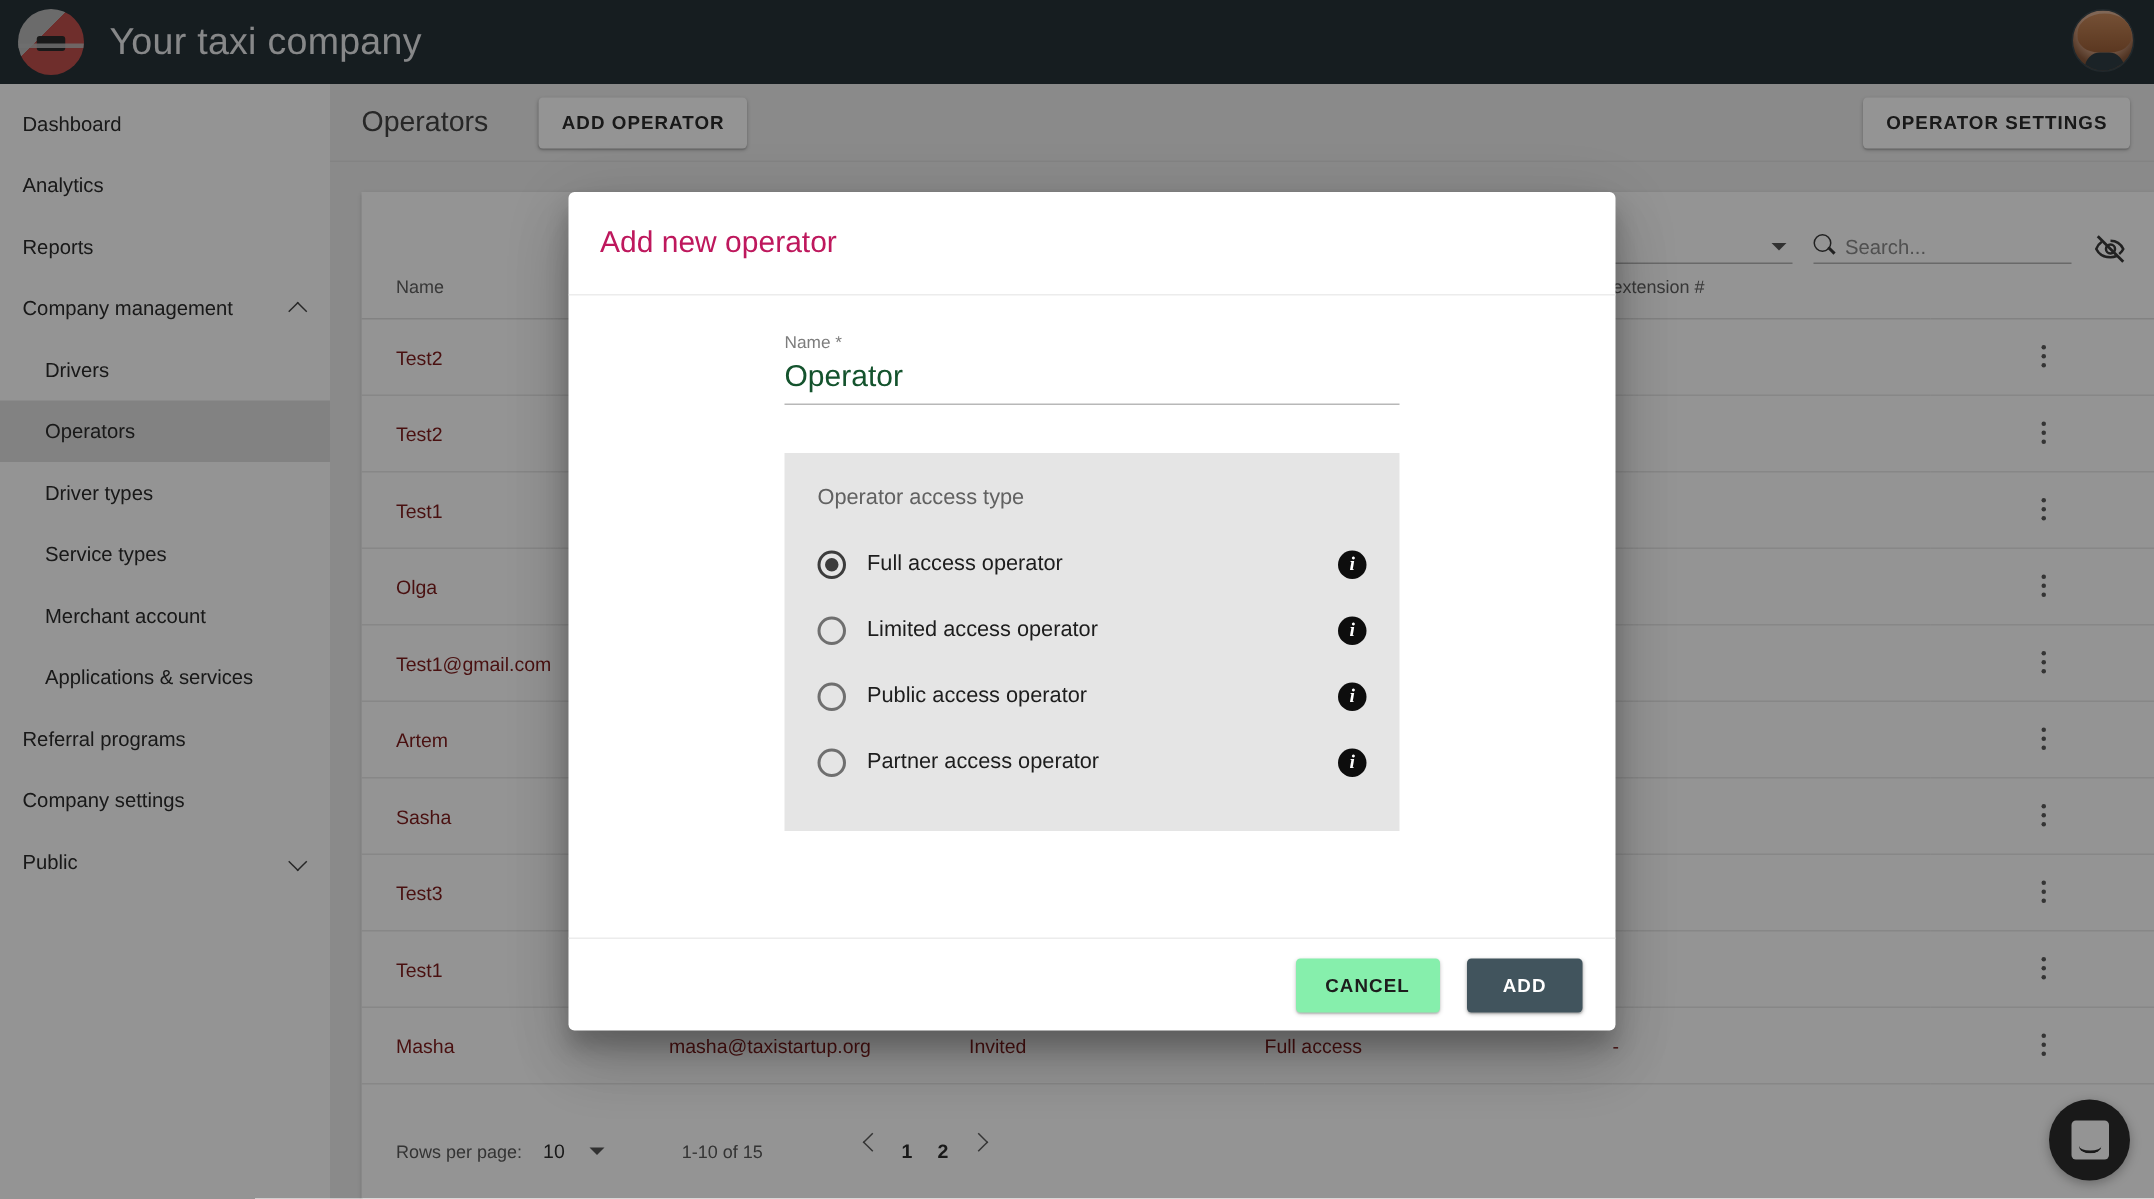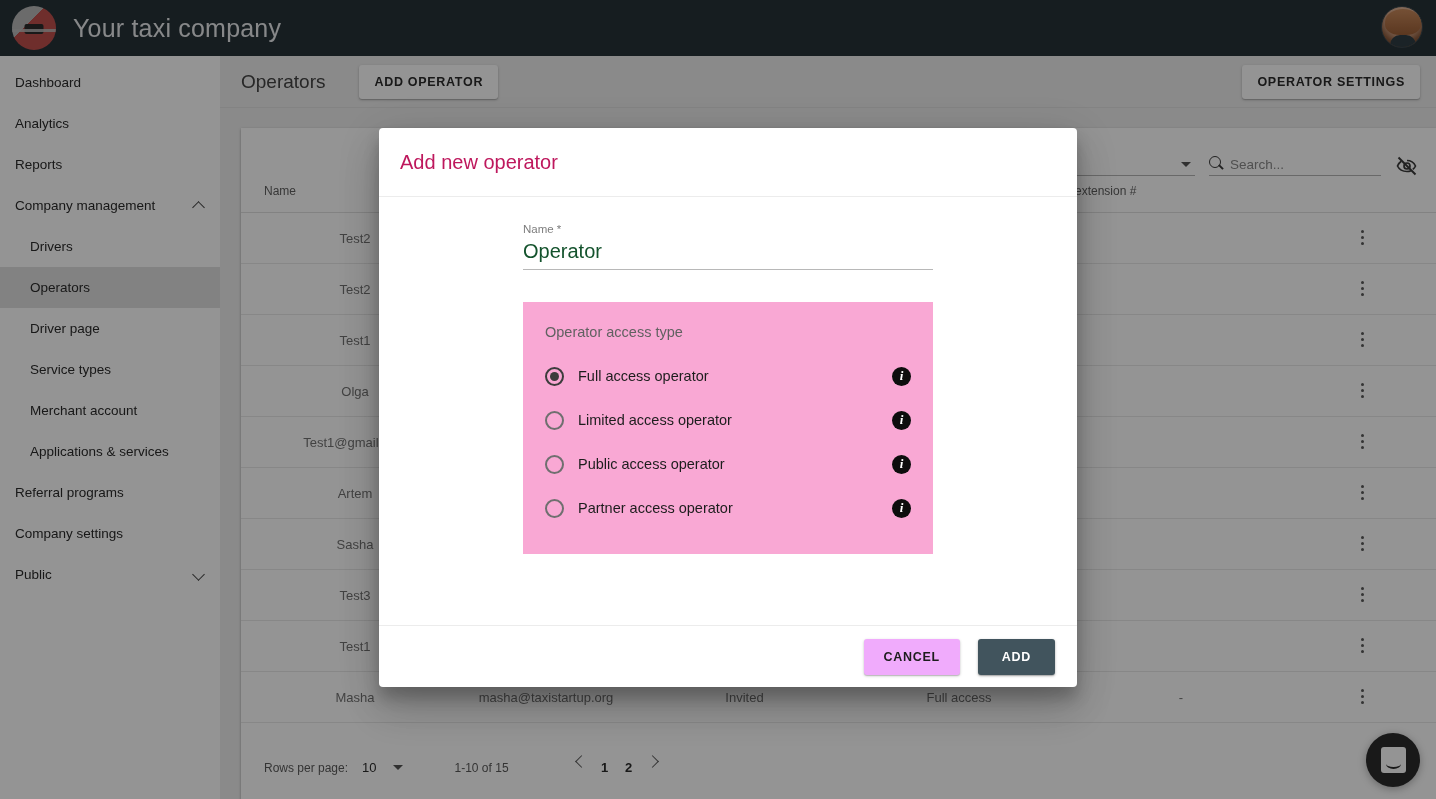--- a/index.html
+++ b/index.html
@@ -167,24 +167,23 @@
   }
   .eye-off svg { display: block; }
 
   
   .tbl { width: 100%; border-collapse: collapse; table-layout: fixed; }
   .tbl th {
     text-align: left; font-size: 12px; font-weight: 400; color: #616161;
     padding: 0 0 14px 0; border-bottom: 1px solid #e0e0e0;
   }
   .tbl td {
-    font-size: 13px; color: #737373;
+    font-size: 13px; color: #7f1d1d;
     height: 51px; border-bottom: 1px solid #e8e8e8;
     vertical-align: middle;
-    text-align: center;
   }
   .c-name { width: 205px; padding-left: 23px !important; }
   .c-email { width: 200px; }
   .c-status { width: 197px; }
   .c-access { width: 232px; }
   .c-ext { width: 212px; }
   .c-menu { width: 150px; text-align: center; }
   .kebab {
     display: inline-block; width: 18px; height: 18px; position: relative; cursor: pointer;
   }
@@ -272,21 +271,21 @@
     width: 100%; border: none; outline: none;
     border-bottom: 1px solid #b8b8b8;
     font-family: "Liberation Sans", sans-serif;
     font-size: 20px; color: #14532d;
     padding: 0 0 6px 0; background: transparent;
   }
   .field.second { margin-top: 18px; }
 
   .access-box {
     width: 410px; margin: 32px 0 0 144px;
-    background: #f9a8d4;
+    background: #e5e5e5;
     padding: 22px 22px 24px 22px;
   }
   .access-title { font-size: 14.5px; color: #616161; margin-bottom: 14px; }
   .radio-row {
     display: flex; align-items: center; height: 44px; cursor: pointer;
   }
   .radio {
     width: 19px; height: 19px; border-radius: 50%;
     border: 2px solid #6f6f6f; flex: none; position: relative;
     margin-right: 14px;
@@ -305,21 +304,21 @@
     display: flex; align-items: center; justify-content: center;
     flex: none; cursor: pointer;
   }
 
   .modal-footer {
     height: 62px; border-top: 1px solid #ececec;
     display: flex; align-items: center; justify-content: flex-end;
     gap: 18px; padding-right: 22px;
   }
   .btn-cancel {
-    background: #f0abfc; color: #1d1d1d;
+    background: #86efac; color: #1d1d1d;
     padding: 11px 20px;
     box-shadow: 0 1px 3px rgba(0,0,0,.22), 0 1px 1px rgba(0,0,0,.14);
   }
   .btn-submit {
     background: #41545d; color: #fff;
     padding: 11px 24px;
     box-shadow: 0 1px 3px rgba(0,0,0,.28), 0 1px 1px rgba(0,0,0,.16);
     text-align: center;
   }
 </style>
@@ -348,21 +347,21 @@
         <span class="label">Company management</span>
         <span class="chev"></span>
       </div>
       <div class="nav-item sub">
         <span class="label">Drivers</span>
       </div>
       <div class="nav-item sub active">
         <span class="label">Operators</span>
       </div>
       <div class="nav-item sub">
-        <span class="label">Driver page</span>
+        <span class="label">Driver types</span>
       </div>
       <div class="nav-item sub">
         <span class="label">Service types</span>
       </div>
       <div class="nav-item sub">
         <span class="label">Merchant account</span>
       </div>
       <div class="nav-item sub">
         <span class="label">Applications &amp; services</span>
       </div>

